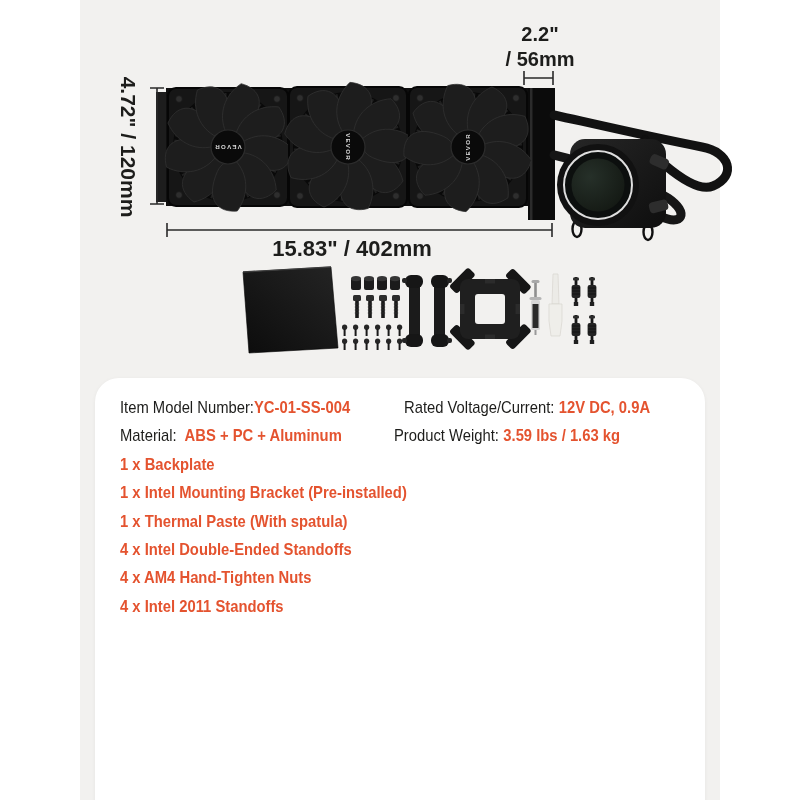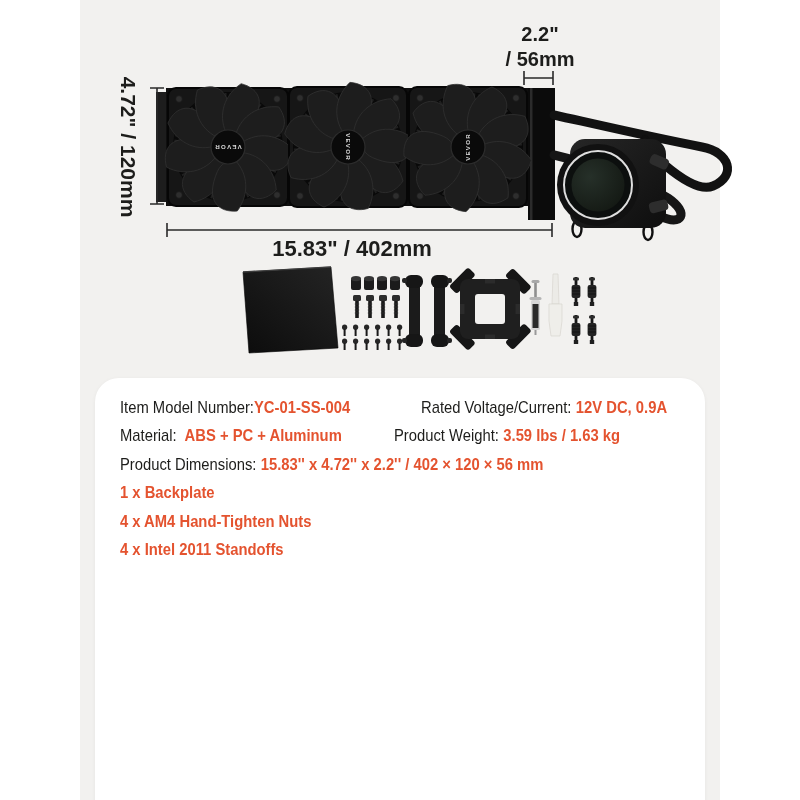--- a/index.html
+++ b/index.html
@@ -296,30 +296,30 @@
     <div>/ 56mm</div>
   </div>
   <div class="dim dim-height">4.72" / 120mm</div>
   <div class="dim dim-width">15.83" / 402mm</div>
 
   <div class="card">
     <div class="card-content">
 
       <div class="line">
         <span class="tx"><span class="lbl">Item Model Number:</span><span class="val">YC-01-SS-004</span></span>
-        <span class="grp2" style="left:301px;"><span class="tx"><span class="lbl">Rated Voltage/Current:</span><span class="val sp">12V DC, 0.9A</span></span></span>
+        <span class="grp2" style="left:284px;"><span class="tx"><span class="lbl">Rated Voltage/Current:</span><span class="val sp">12V DC, 0.9A</span></span></span>
       </div>
 
       <div class="line">
         <span class="tx"><span class="lbl">Material:</span><span class="val sp2">ABS + PC + Aluminum</span></span>
         <span class="grp2" style="left:274px;"><span class="tx"><span class="lbl">Product Weight:</span><span class="val sp">3.59 lbs / 1.63 kg</span></span></span>
       </div>
 
-      <div class="line">
-        <span class="tx"><span class="lbl">Product Dimensions:</span><span class="val sp">15.83'' x 4.72'' x 2.2'' / 402 × 120 × 56 mm</span></span>
-      </div>
 
       <div class="line"><span class="tx item">1 x Backplate</span></div>
+      <div class="line"><span class="tx item">1 x Intel Mounting Bracket (Pre-installed)</span></div>
+      <div class="line"><span class="tx item">1 x Thermal Paste  (With spatula)</span></div>
+      <div class="line"><span class="tx item">4 x Intel Double-Ended Standoffs</span></div>
       <div class="line"><span class="tx item">4 x AM4 Hand-Tighten Nuts</span></div>
       <div class="line"><span class="tx item">4 x Intel 2011 Standoffs</span></div>
     </div>
   </div>
 </div>
 
 </body></html>

